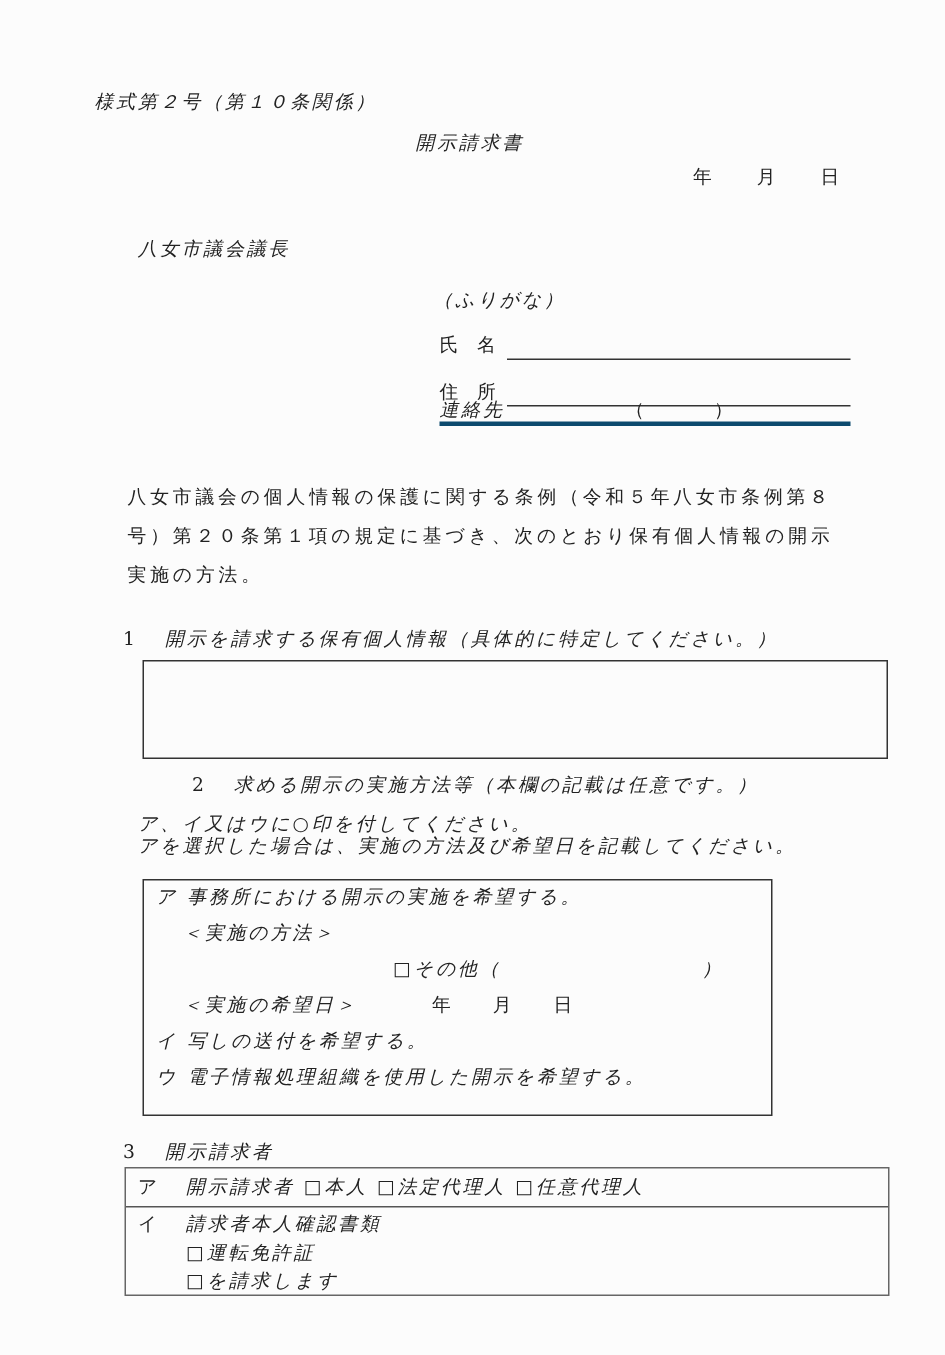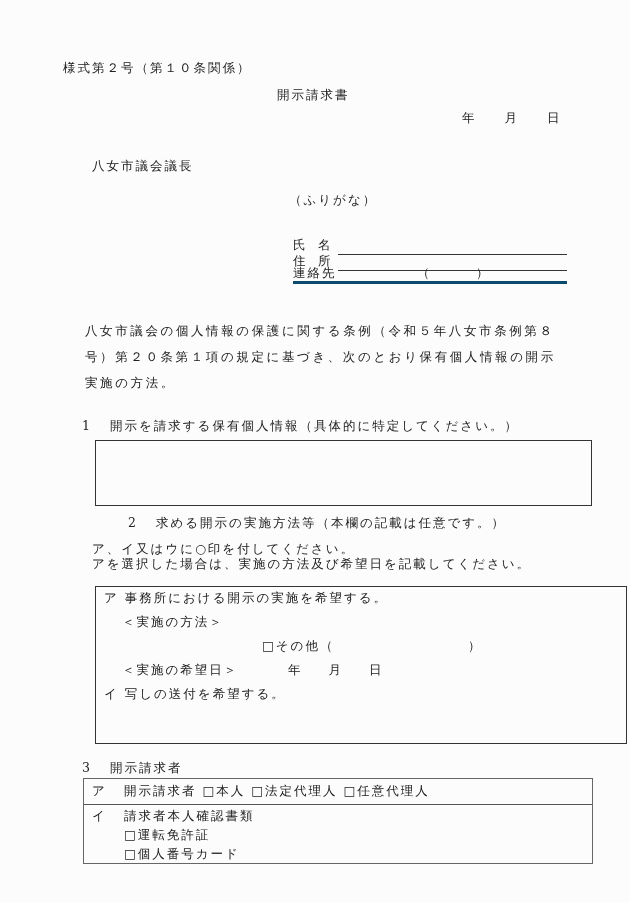--- a/index.html
+++ b/index.html
@@ -10,41 +10,41 @@
     body {
       width: 630px;
       height: 903px;
       position: relative;
       overflow: hidden;
       font-family: "DejaVu Serif", "Liberation Serif", serif;
       color: #222;
       font-size: 12.5px;
     }
     .abs { position: absolute; white-space: nowrap; }
-    .spaced { letter-spacing: 2px; }
+    .spaced { letter-spacing: 2px; font-style: italic; }
 
     .form-number { left: 63px; top: 60px; }
     .doc-title { left: 277px; top: 87px; }
     .date-line { left: 462px; top: 110px; }
     .date-line span { display: inline-block; }
     .date-line .gap { width: 30px; }
 
     .addressee { left: 92px; top: 158px; }
 
     .furigana { left: 289px; top: 192px; }
     .field-row { left: 293px; height: 20px; }
     .field-row .lbl { display: inline-block; width: 45px; }
     .field-row .line {
       position: absolute;
       left: 45px;
       width: 229px;
       bottom: 2px;
       border-bottom: 1px solid #333;
     }
-    .row-name { top: 237px; }
+    .row-name { top: 222px; }
     .row-address { top: 253px; }
     .row-contact {
       top: 265px;
       width: 274px;
       border-bottom: 3px solid #0c4a6e;
       height: 16px;
     }
     .row-contact .paren-open { position: absolute; left: 124px; top: 0; }
     .row-contact .paren-close { position: absolute; left: 183px; top: 0; }
 
@@ -64,21 +64,21 @@
       box-sizing: border-box;
     }
 
     .sec2-heading { left: 82px; top: 515px; margin-left: 46px; }
     .sec2-heading .num { display: inline-block; width: 28px; }
     .sec2-note1 { left: 92px; top: 541px; }
     .sec2-note2 { left: 92px; top: 556px; }
 
     .box2 {
       left: 95px; top: 586px;
-      width: 532px; height: 158px;
+      width: 420px; height: 158px;
       border: 1.5px solid #333;
       box-sizing: border-box;
     }
     .box2 .ln { position: absolute; white-space: nowrap; }
     .b2-a { left: 8px; top: 3px; }
     .b2-method-lbl { left: 26px; top: 27px; }
     .b2-method-opts { left: 166px; top: 27px; }
     .b2-other { left: 166px; top: 51px; }
     .b2-other .close { position: absolute; left: 206px; top: 0; }
     .b2-date-lbl { left: 26px; top: 75px; }
@@ -156,29 +156,30 @@
   <div class="ln b2-method-lbl spaced">＜実施の方法＞</div>
   <div class="ln b2-other spaced">
     <span>□その他（</span>
     <span class="close">）</span>
   </div>
   <div class="ln b2-date-lbl spaced">＜実施の希望日＞</div>
   <div class="ln b2-date-vals">
     <span>年</span><span class="gap"></span><span>月</span><span class="gap"></span><span>日</span>
   </div>
   <div class="ln b2-i spaced">イ 写しの送付を希望する。</div>
+  <div class="ln b2-u spaced">ウ 電子情報処理組織を使用した開示を希望する。</div>
 </div>
 
 <div class="abs sec3-heading">
   <span class="num">3</span><span class="spaced">開示請求者</span>
 </div>
 <div class="abs box3">
   <div class="row-a">
     <span class="kana">ア</span>
     <span class="txt spaced">開示請求者 □本人 □法定代理人 □任意代理人</span>
   </div>
   <div class="row-i">
     <span class="kana">イ</span>
     <span class="txt t1 spaced">請求者本人確認書類</span>
     <span class="txt t2 spaced">□運転免許証</span>
-    <span class="txt t3 spaced">□個人番号カード</span>
+    <span class="txt t3 spaced">□を請求します</span>
   </div>
 </div>
 
 </body></html>

